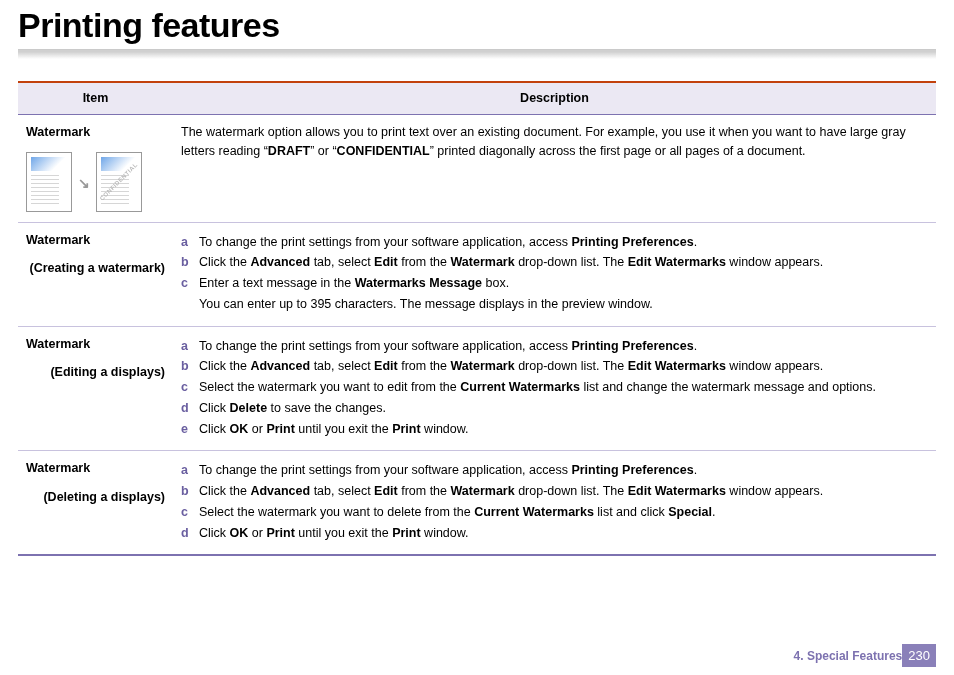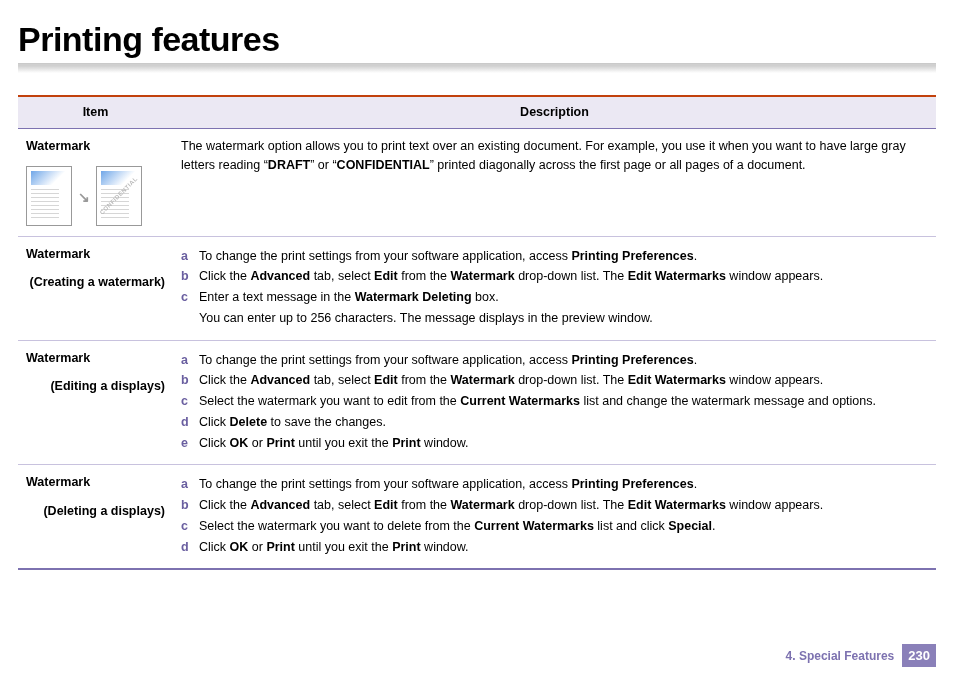--- a/index.html
+++ b/index.html
@@ -10,21 +10,20 @@
     background: #fff;
     color: #000;
     position: relative;
     padding: 0 18px;
   }
   h1.page-title {
     font-size: 34px;
     font-weight: 700;
     letter-spacing: -0.5px;
     padding: 6px 0 4px 0;
-    margin-top: 14px;
   }
   .title-rule {
     height: 10px;
     background: linear-gradient(to bottom, #7a7a7a 0%, #7a7a7a 20%, rgba(0,0,0,0) 100%);
     border-top: 1px solid #6b6b6b;
     margin-bottom: 22px;
     opacity: .35;
   }
   table.feature {
     width: 100%;
@@ -66,27 +65,27 @@
   .thumb .lines { position:absolute; top:22px; left:4px; right:12px; bottom:4px;
     background: repeating-linear-gradient(to bottom, #d6d6d6 0 1px, transparent 1px 4px); }
   .thumb.confidential::after{
     content:"CONFIDENTIAL"; position:absolute; left:50%; top:50%;
     transform: translate(-50%,-50%) rotate(-45deg);
     font-size:6px; letter-spacing:0.5px; color:#bbb; font-weight:600;
   }
   .arrow { color:#999; font-size:14px; transform: translateY(2px); }
   
   .footer {
-    position:absolute; bottom:8px; right:18px; display:flex; align-items:center; gap:8px;
+    position:absolute; bottom:8px; right:18px; display:flex; align-items:center; 
     font-size:12px;
     justify-content:space-between;
   }
   .footer .chapter { color:#7d72b0; font-weight:700; }
   .footer .page-box {
-    background:#8a80b9; color:#fff; font-weight:700; padding:4px 6px; font-size:13px;
+    background:#8a80b9; color:#fff; font-weight:400; padding:4px 6px; font-size:13px;
   }
 </style>
 </head>
 <body>
 
 <h1 class="page-title">Printing features</h1>
 <div class="title-rule"></div>
 
 <table class="feature">
   <thead>
@@ -111,21 +110,21 @@
         <td class="desc">
           <div>The watermark option allows you to print text over an existing document. For example, you use it when you want to have large gray letters reading “<b>DRAFT</b>” or “<b>CONFIDENTIAL</b>” printed diagonally across the first page or all pages of a document.</div>
         </td>
       </tr>
       <tr>
         <td class="item-cell"><span>Watermark</span><span class="sub paren">(Creating a watermark)</span></td>
         <td class="desc">
           <ol class="letters">
             <li><span class="lk">a</span>To change the print settings from your software application, access <b>Printing Preferences</b>.</li>
             <li><span class="lk">b</span>Click the <b>Advanced</b> tab, select <b>Edit</b> from the <b>Watermark</b> drop-down list. The <b>Edit Watermarks</b> window appears.</li>
-            <li><span class="lk">c</span>Enter a text message in the <b>Watermark Deleting</b> box.<span class="extra">You can enter up to 256 characters. The message displays in the preview window.</span></li>
+            <li><span class="lk">c</span>Enter a text message in the <b>Watermarks Message</b> box.<span class="extra">You can enter up to 395 characters. The message displays in the preview window.</span></li>
           </ol>
         </td>
       </tr>
       <tr>
         <td class="item-cell"><span>Watermark</span><span class="sub paren">(Editing a displays)</span></td>
         <td class="desc">
           <ol class="letters">
             <li><span class="lk">a</span>To change the print settings from your software application, access <b>Printing Preferences</b>.</li>
             <li><span class="lk">b</span>Click the <b>Advanced</b> tab, select <b>Edit</b> from the <b>Watermark</b> drop-down list. The <b>Edit Watermarks</b> window appears.</li>
             <li><span class="lk">c</span>Select the watermark you want to edit from the <b>Current Watermarks</b> list and change the watermark message and options.</li>

